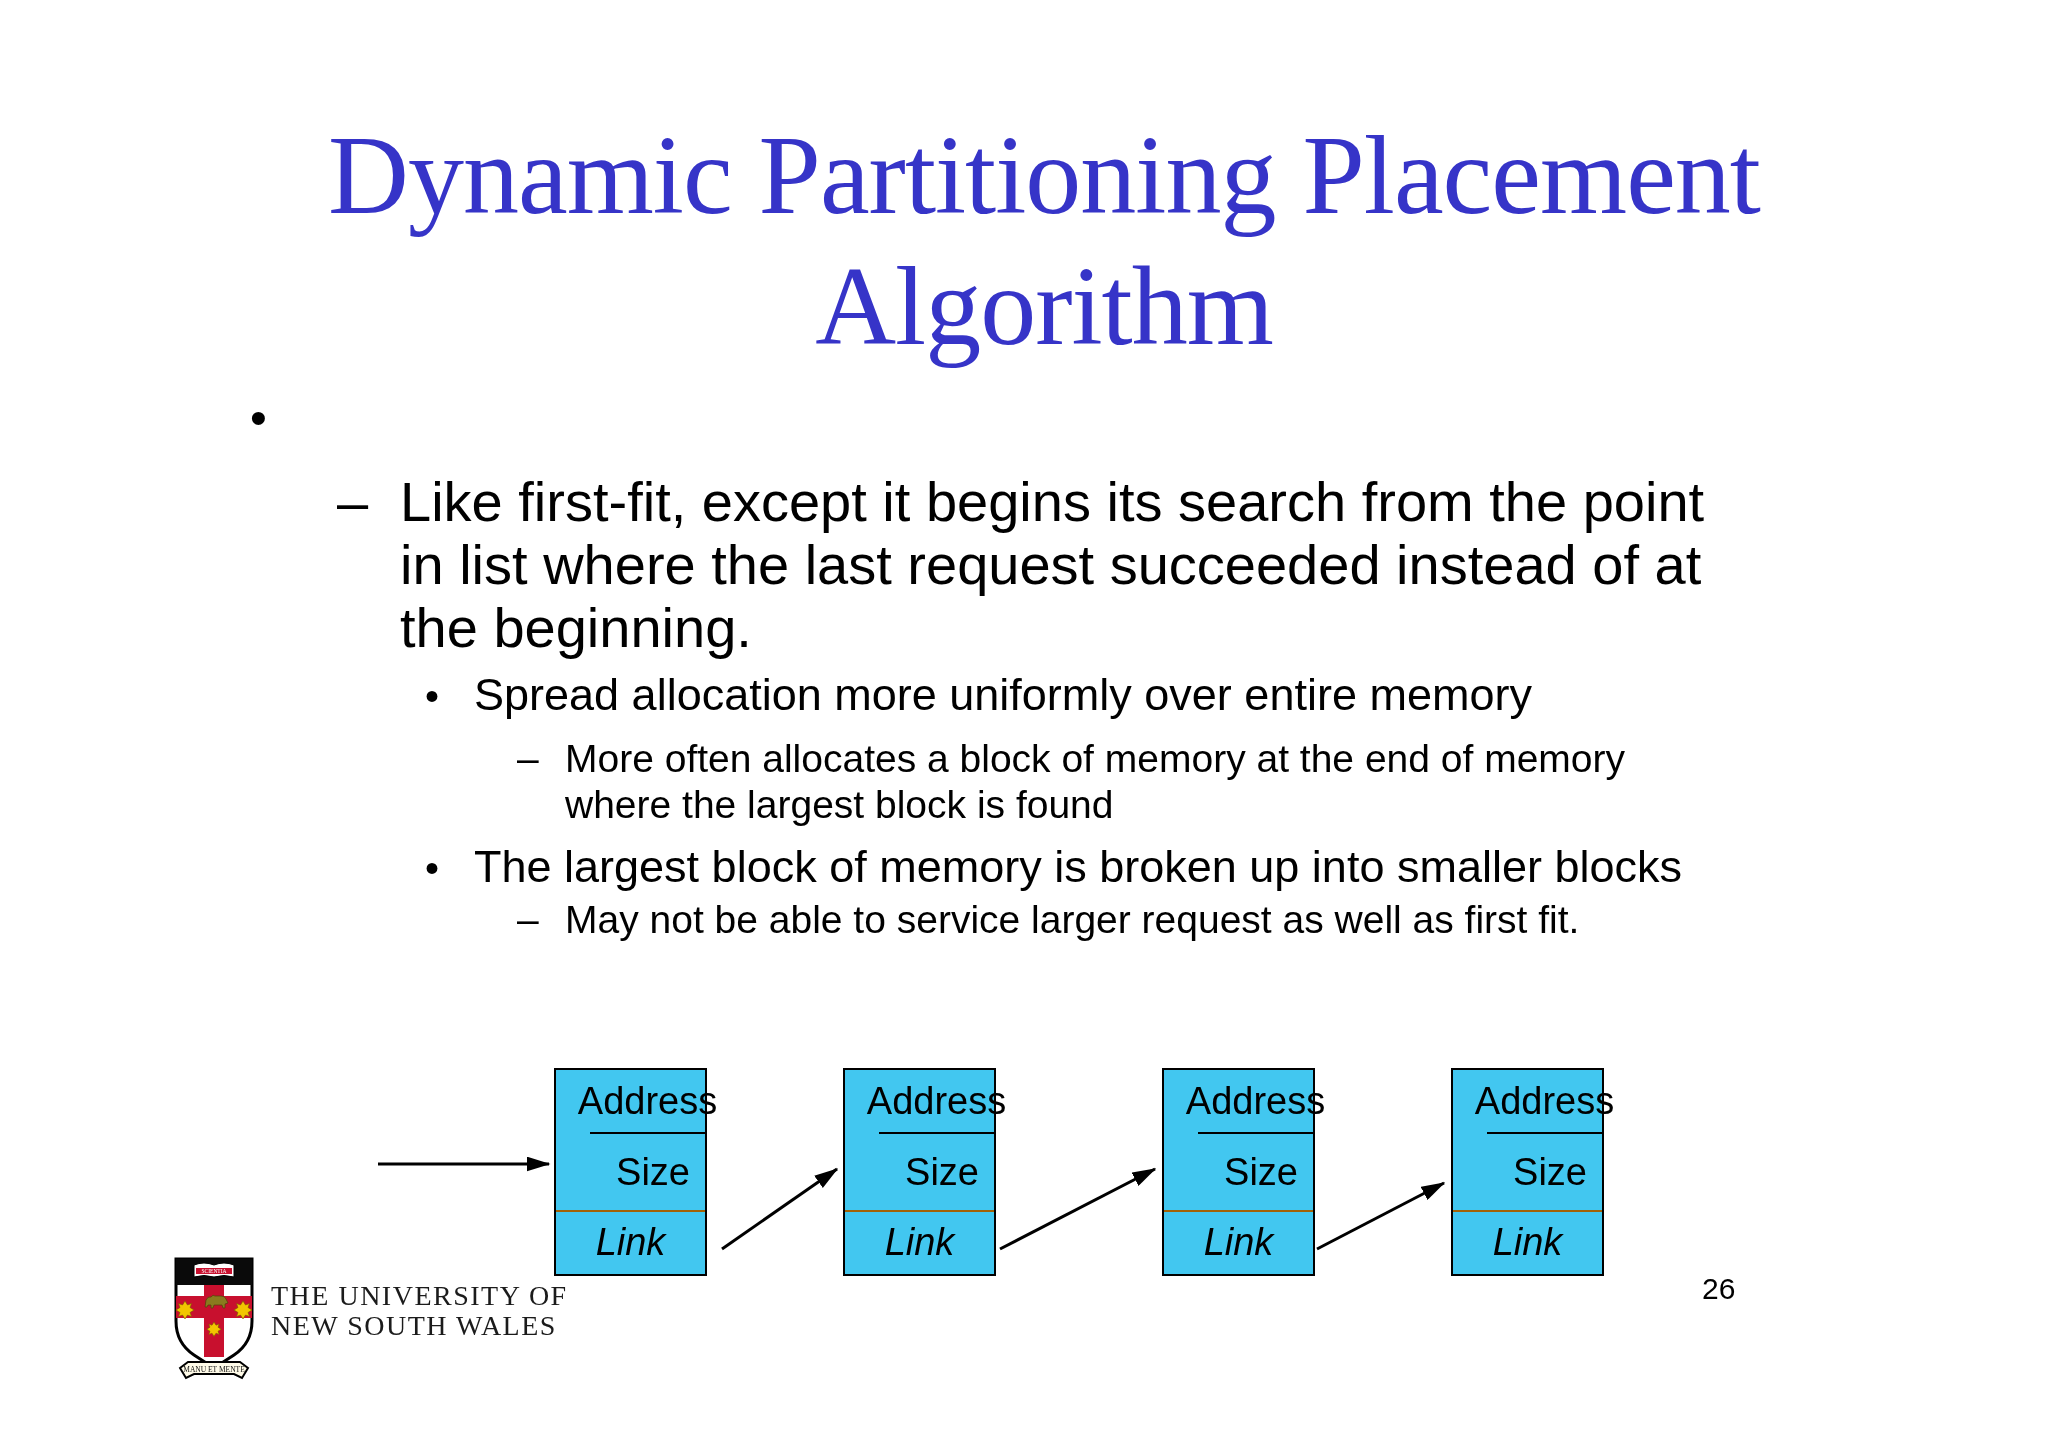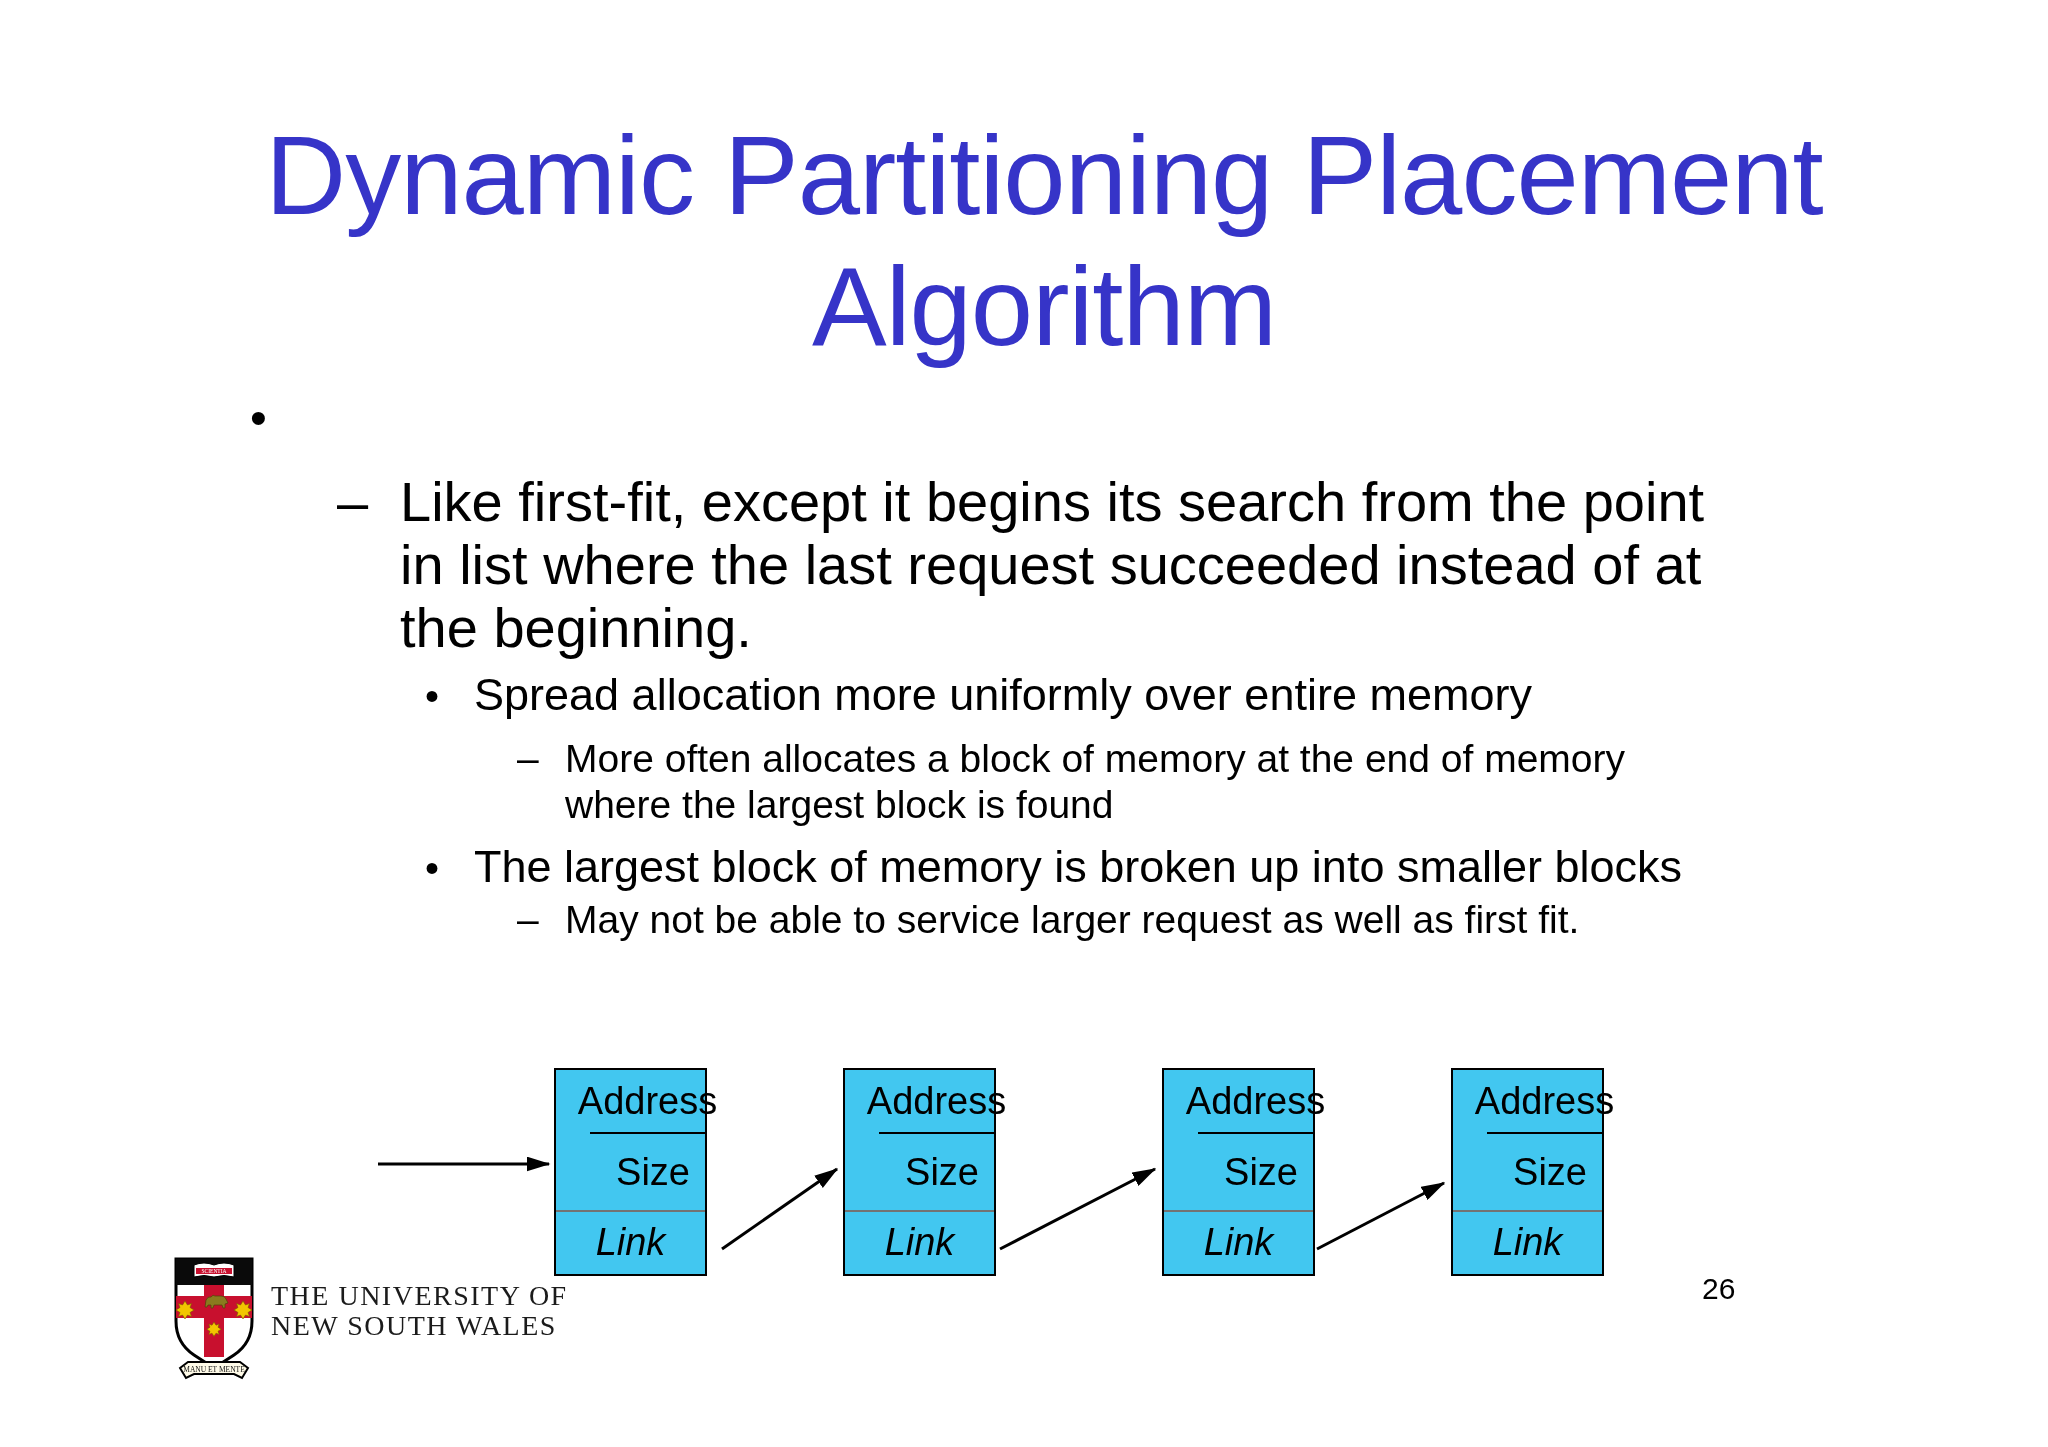--- a/index.html
+++ b/index.html
@@ -18,20 +18,21 @@
     padding-left:40px;
     box-sizing:border-box;
     margin:0;
     font-size:112px;
     font-weight:400;
     line-height:131px;
     text-align:center;
     color:#3634c8;
     white-space:pre-line;
     letter-spacing:-1px;
+    font-family:Liberation Serif, serif;
   }
   .item{
     position:absolute;
     display:flex;
     align-items:baseline;
     white-space:pre;
   }
   .item .marker{display:inline-block;flex:0 0 auto;}
   .item .txt{display:inline-block;white-space:pre;}
   
@@ -59,21 +60,21 @@
     flex-direction:column;
   }
   .cell{
     display:flex;
     align-items:center;
     justify-content:center;
     font-size:38px;
     box-sizing:border-box;
   }
   .cell-address{height:66px;border-bottom:2px solid #000;margin-left:34px;}
-  .cell-size{height:80px;border-bottom:2px solid #737373;padding-left:45px;}
+  .cell-size{height:80px;border-bottom:2px solid #a16207;padding-left:45px;}
   .cell-link{height:64px;font-style:italic;}
 
   .arrow-layer{
     position:absolute;top:0;left:0;
     width:2048px;height:1447px;
     pointer-events:none;
   }
 
   .page-number{
     position:absolute;

